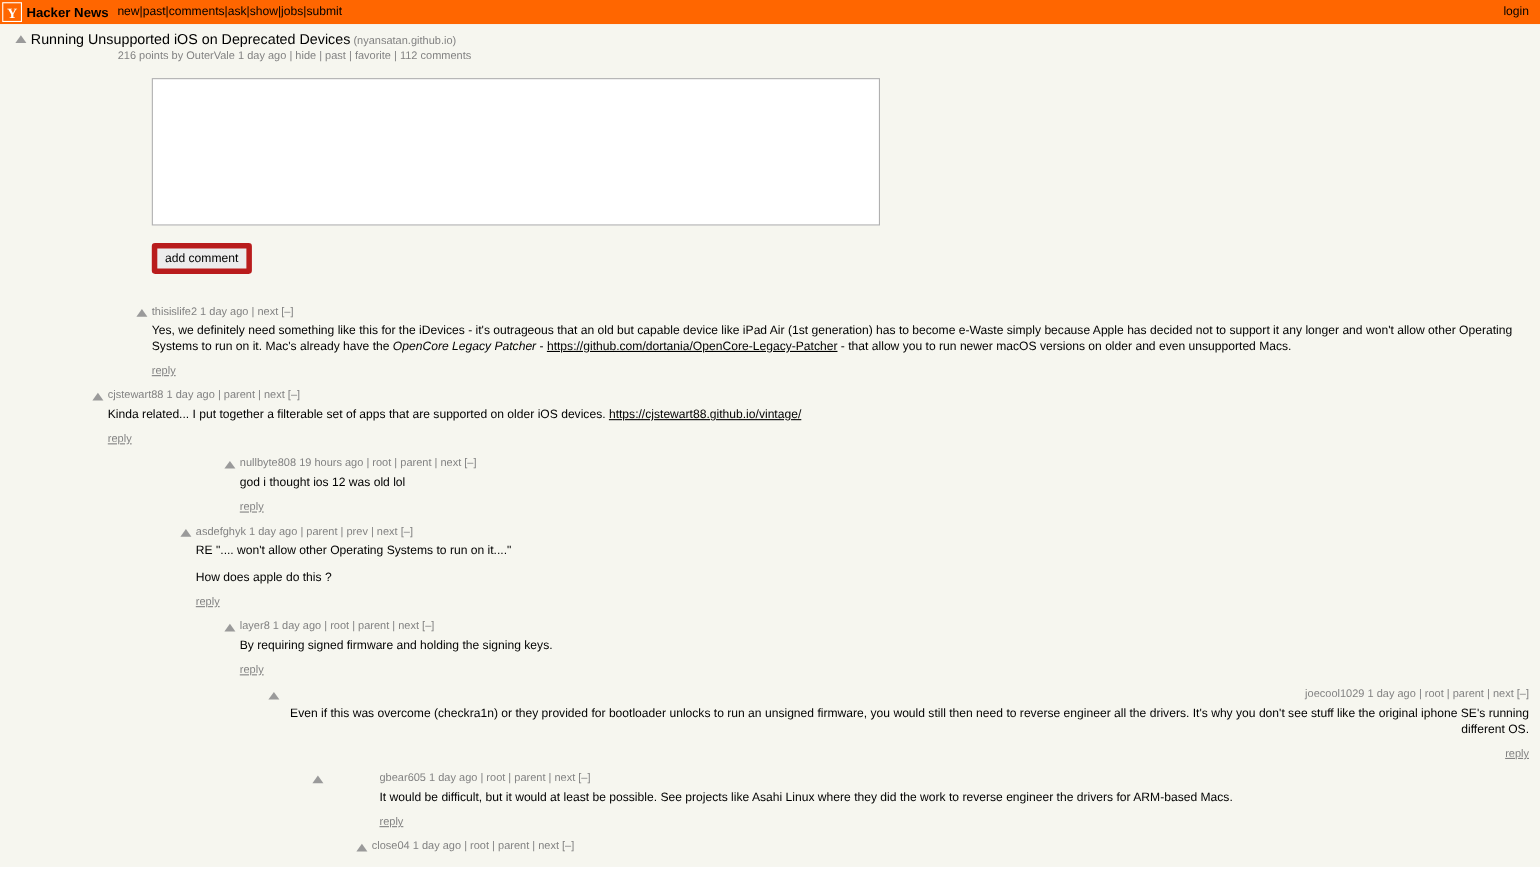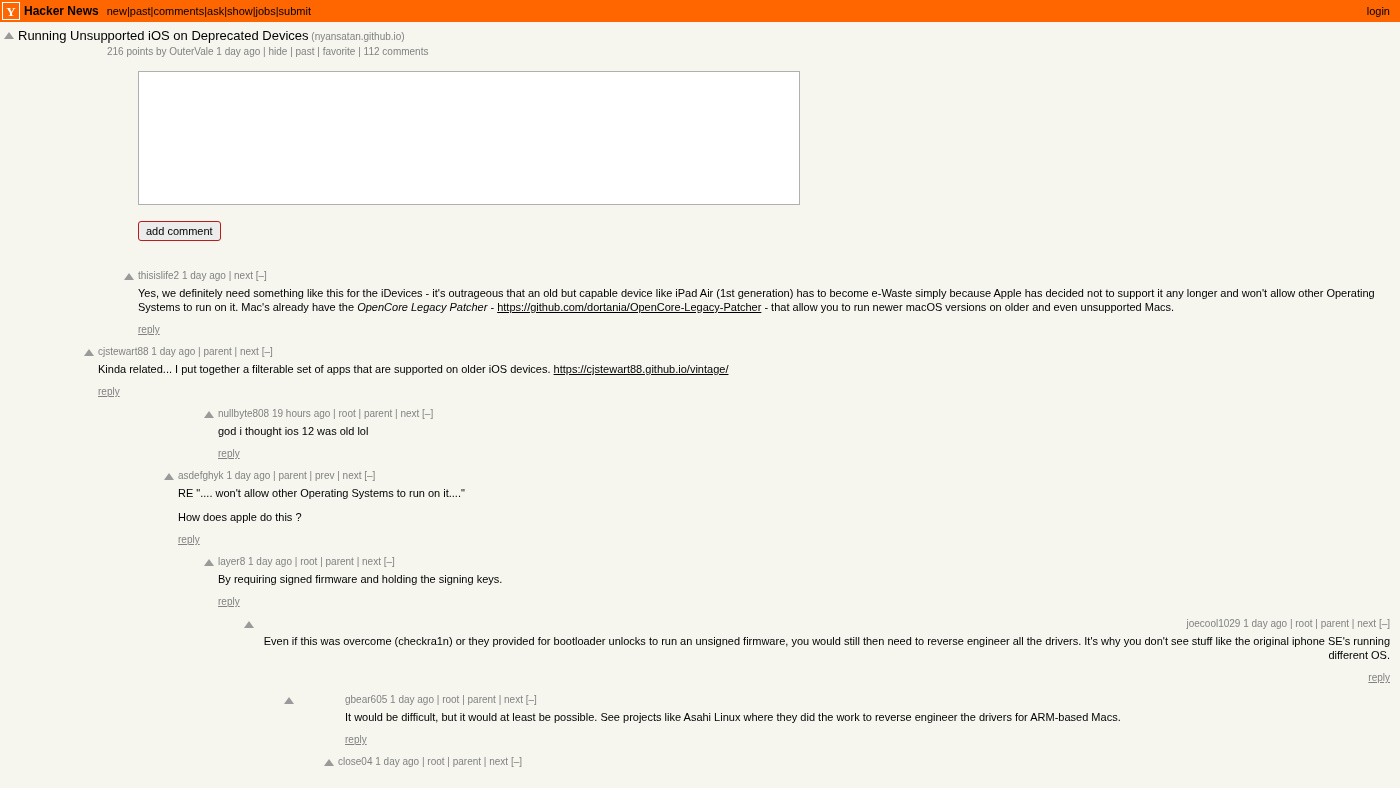--- a/index.html
+++ b/index.html
@@ -68,20 +68,21 @@
   }
   
   .content {
     background: #f6f6ef;
     padding: 6px 0 0 0;
     min-height: 760px;
   }
   .story-row {
     display: flex;
     align-items: flex-start;
+    padding-left: 10px;
   }
   .votearrow {
     width: 10px;
     height: 10px;
     margin: 3px 4px 0 4px;
     position: relative;
     cursor: pointer;
   }
   .votearrow:after {
     content: "";
@@ -124,21 +125,21 @@
     resize: none;
     box-sizing: content-box;
     display: block;
   }
   .add-comment-btn {
     margin-top: 16px;
     font-family: "Liberation Sans", sans-serif;
     font-size: 11px;
     padding: 3px 7px;
     background: #ececec;
-    border: 1px solid #b91c1c;
+    border: 5px solid #b91c1c;
     border-radius: 3px;
     color: #000000;
     cursor: pointer;
   }
   
   .comments {
     margin-top: 28px;
     padding-bottom: 10px;
   }
   .comment {

